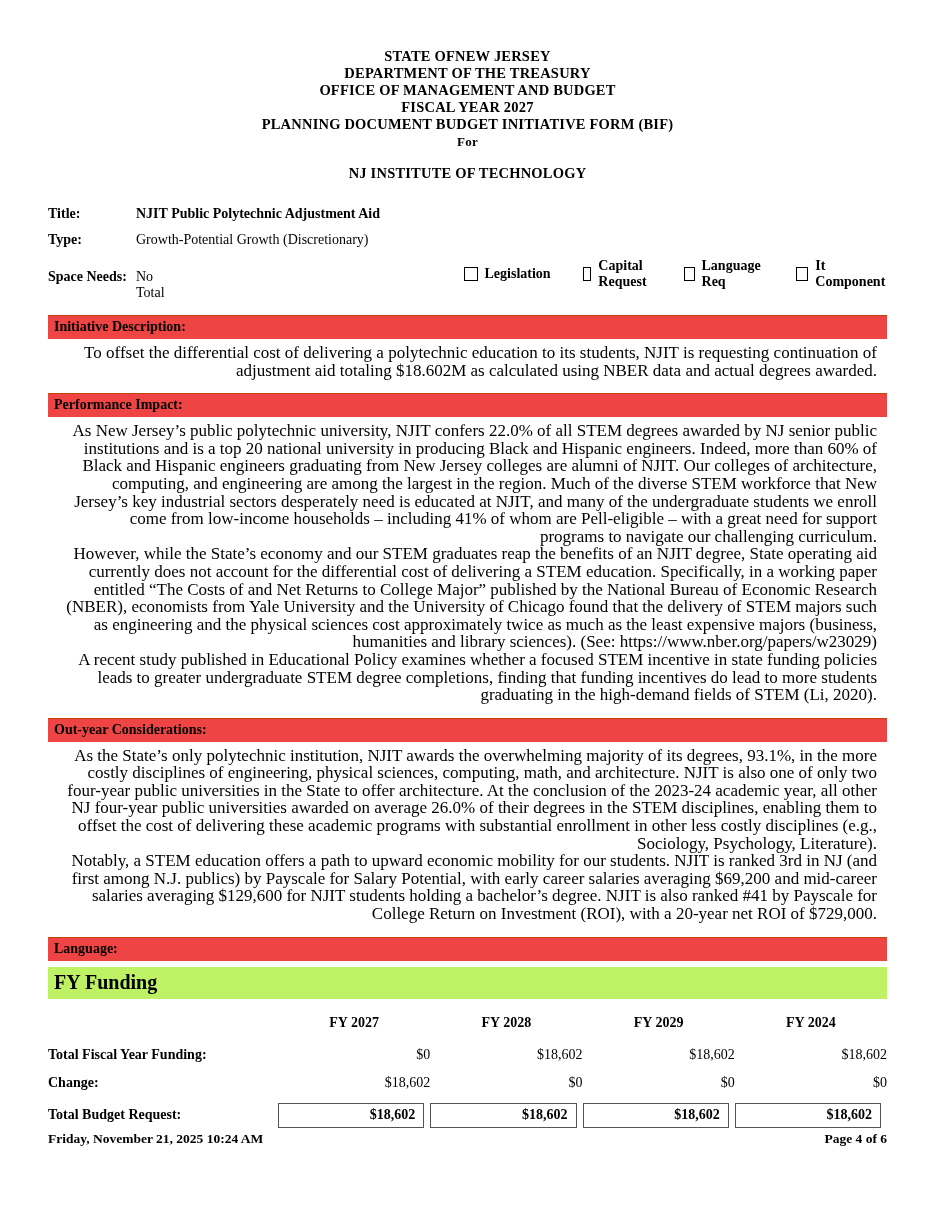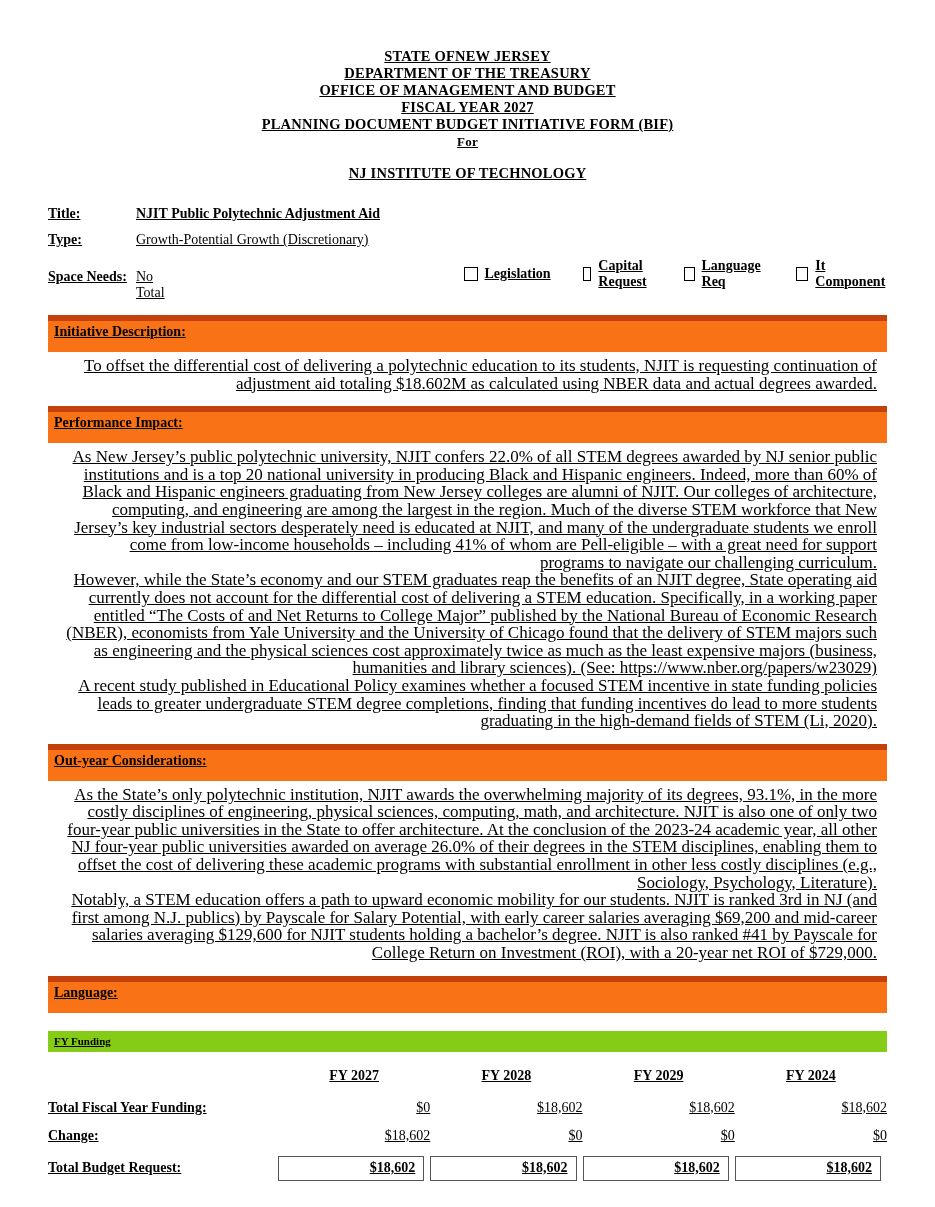--- a/index.html
+++ b/index.html
@@ -13,21 +13,20 @@
     font-family: "Liberation Serif", serif;
     color: #000000;
     position: relative;
   }
   .page {
     position: relative;
     width: 935px;
     height: 1207px;
     box-sizing: border-box;
     padding: 48px 48px 0 48px;
-    text-decoration: underline;
   }
   .header-block {
     text-align: center;
     font-weight: bold;
     font-size: 14.5px;
     line-height: 17px;
     letter-spacing: 0.2px;
   }
   .header-for {
     font-weight: bold;
@@ -83,44 +82,44 @@
     border: 1.3px solid #000;
     display: inline-block;
     background: #fff;
   }
   .cb-label {
     font-weight: bold;
     font-size: 14px;
   }
 
   .section-bar {
-    background: #f97316;
-    font-weight: bold;
-    font-size: 14px;
-    padding: 3px 6px 12px 6px;
+    background: #ef4444;
+    font-weight: bold;
+    font-size: 14px;
+    padding: 3px 6px 4px 6px;
     margin-top: 14px;
-    border-top: 6px solid #c2410c;
+    border-top: 1px solid #c2410c;
   }
   .section-body {
     font-size: 17px;
     line-height: 17.6px;
     padding: 5px 10px 0 14px;
     text-align: right;
   }
   .section-body p {
     margin: 0 0 0 0;
   }
 
   
   .fy-bar {
-    background: #84cc16;
-    font-weight: bold;
-    font-size: 11px;
+    background: #bef264;
+    font-weight: bold;
+    font-size: 20px;
     padding: 4px 6px 5px 6px;
-    margin-top: 18px;
+    margin-top: 6px;
   }
   table.fy {
     width: 100%;
     border-collapse: collapse;
     margin-top: 8px;
     font-size: 14px;
   }
   table.fy th {
     font-weight: bold;
     text-align: center;
@@ -272,14 +271,18 @@
         <td class="num-box">
           <span class="boxed">$18,602</span>
         </td>
         <td class="num-box">
           <span class="boxed">$18,602</span>
         </td>
       </tr>
     </tbody>
   </table>
 
+  <div class="footer">
+    <div class="nowrap">Friday, November 21, 2025 10:24 AM</div>
+    <div class="nowrap">Page 4 of 6</div>
+  </div>
 
 </div>
 
 </body></html>

